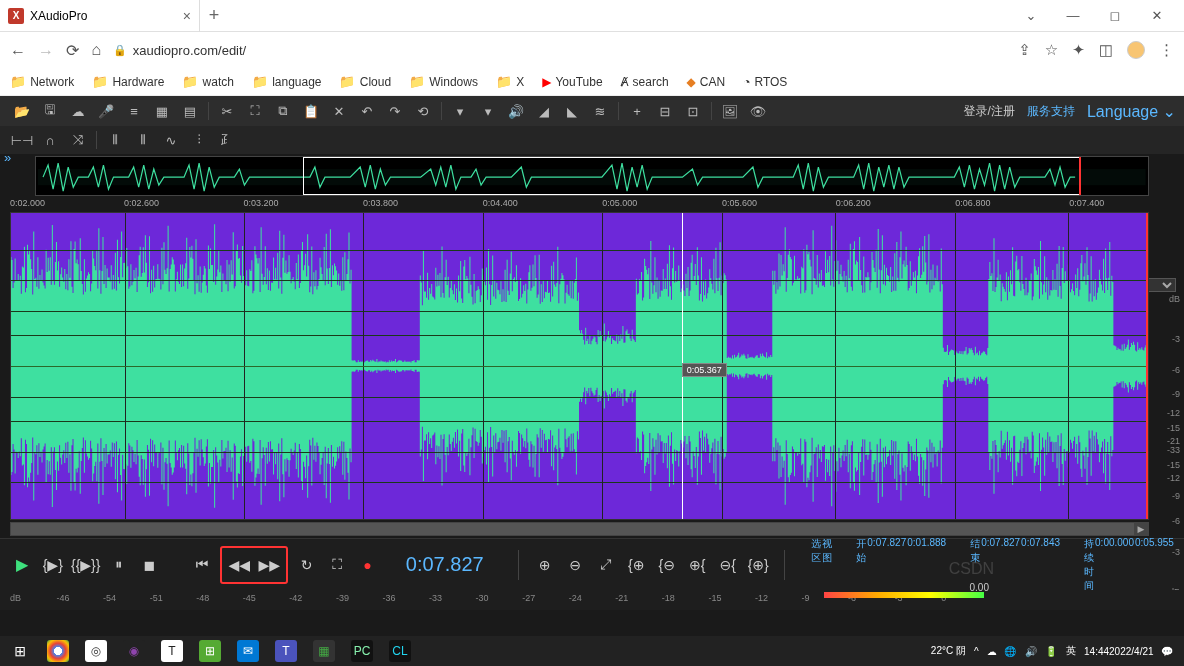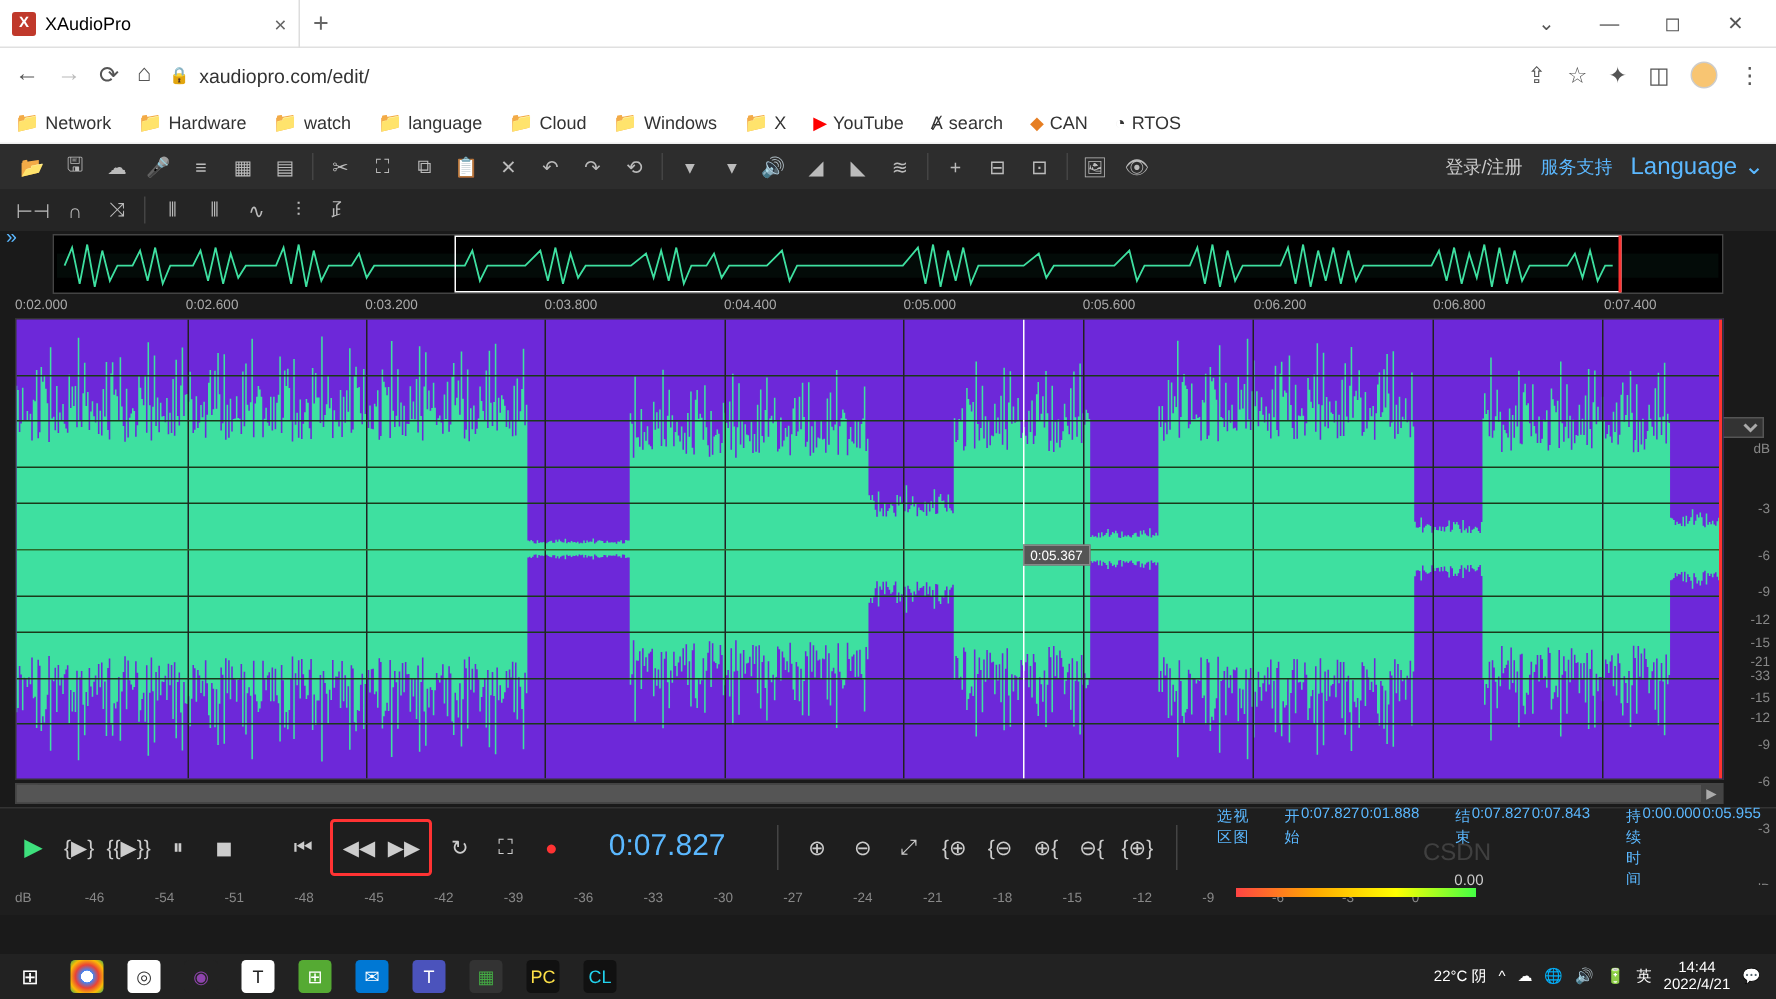--- a/index.html
+++ b/index.html
@@ -71,21 +71,21 @@
 .meterruler span{position:absolute;top:2px}
 .metergrad{position:absolute;right:200px;top:2px;width:160px;height:6px;background:linear-gradient(90deg,#ff4444,#ffaa00,#ffff00,#44ff44)}
 .meterval{position:absolute;right:195px;top:-8px;color:#ccc;font-size:10px}
 .statusbar{height:16px;background:#1a4d80;display:flex;align-items:center;padding:0 8px;font-size:10px;color:#bbb}
 .statusbar .r{margin-left:auto;display:flex;gap:12px}
 .taskbar{height:30px;background:#222;display:flex;align-items:center;padding:0 2px;gap:2px}
 .tsk{width:36px;height:28px;display:flex;align-items:center;justify-content:center;color:#fff;font-size:14px;cursor:pointer}
 .tsk.win{color:#fff}
 .tsk-icon{width:22px;height:22px;border-radius:3px;display:flex;align-items:center;justify-content:center;font-size:12px}
 .tray{margin-left:auto;display:flex;align-items:center;gap:8px;color:#fff;font-size:10px;padding-right:8px}
-.tray-clock{display:flex;flex-direction:column;align-items:center;font-size:10px;line-height:1.1}
+.tray-clock{display:flex;flex-direction:row;align-items:center;font-size:10px;line-height:1.1}
 svg{display:block}
 .watermark{position:absolute;right:190px;bottom:58px;font-size:16px;color:rgba(200,200,200,0.2);}
 </style>
 </head>
 <body>
 
 <div class="titlebar">
   <div class="tab">
     <div class="tab-icon">X</div>
     <span>XAudioPro</span>
@@ -405,21 +405,21 @@
   <div class="tsk">
       <div class="tsk-icon" style="background:#0078d4;color:#fff">✉</div>
     </div>
   <div class="tsk">
       <div class="tsk-icon" style="background:#4b53bc;color:#fff">T</div>
     </div>
   <div class="tsk">
       <div class="tsk-icon" style="background:#333;color:#4a4">▦</div>
     </div>
   <div class="tsk">
-      <div class="tsk-icon" style="background:#111;color:#fde047">PC</div>
+      <div class="tsk-icon" style="background:#111;color:#86efac">PC</div>
     </div>
   <div class="tsk">
       <div class="tsk-icon" style="background:#111;color:#22d3ee">CL</div>
     </div>
   <div class="tray">
     <span>22°C 阴</span>
     <span>^</span>
     <span>☁</span>
     <span>🌐</span>
     <span>🔊</span>

